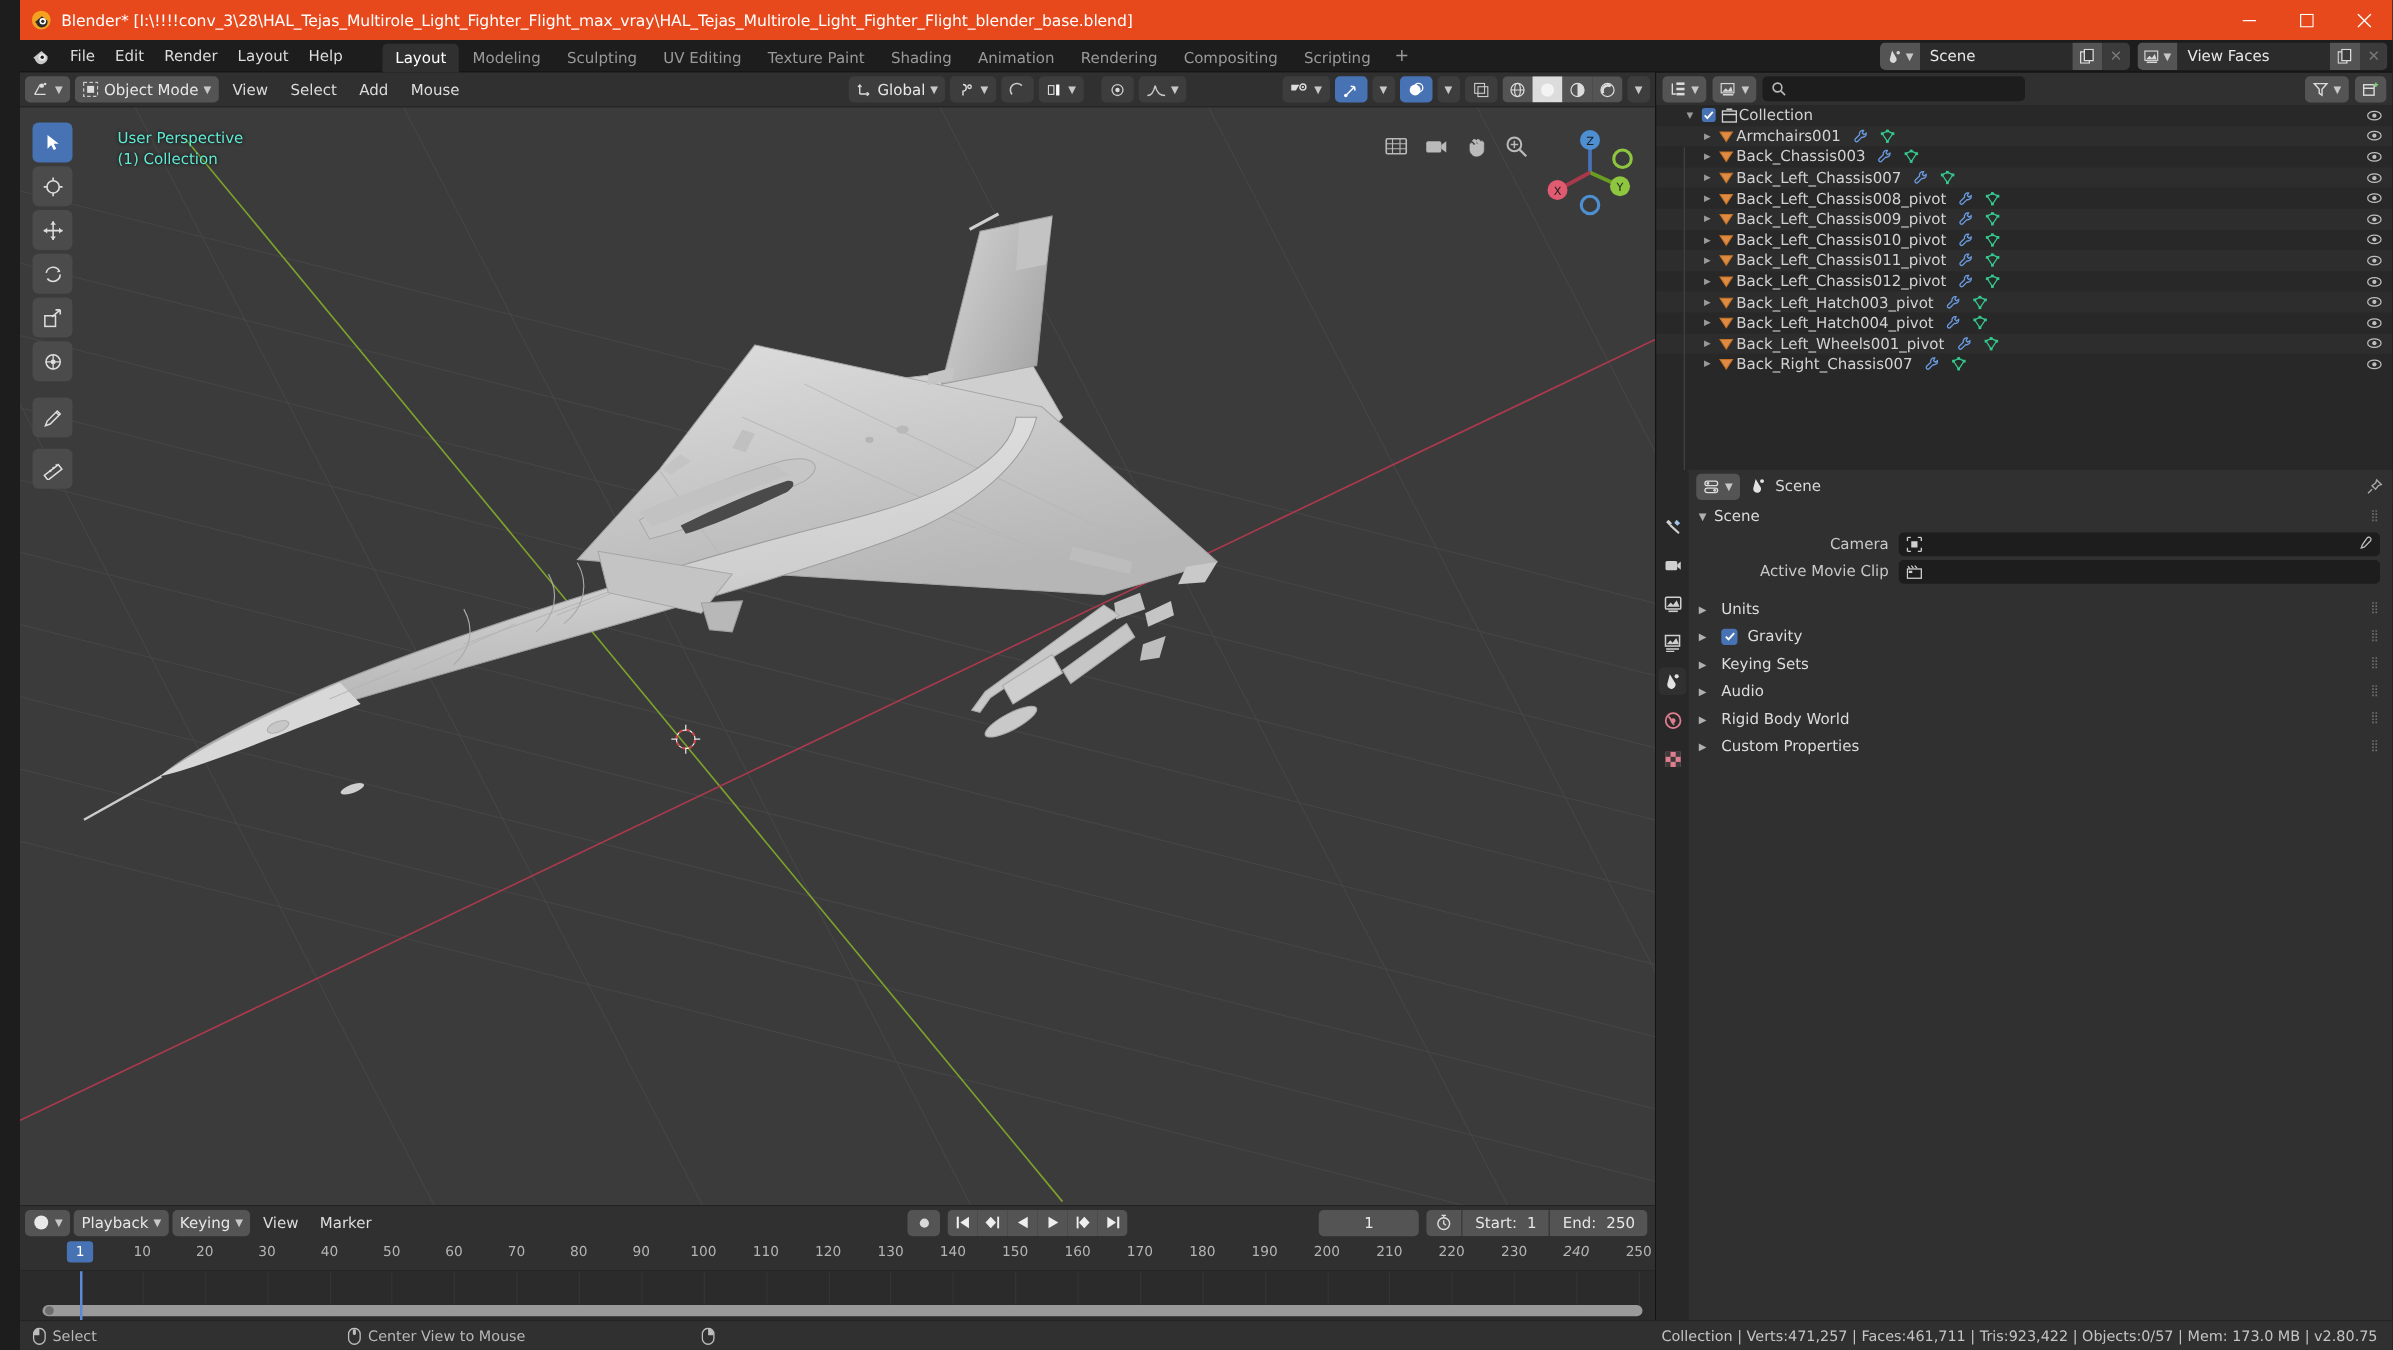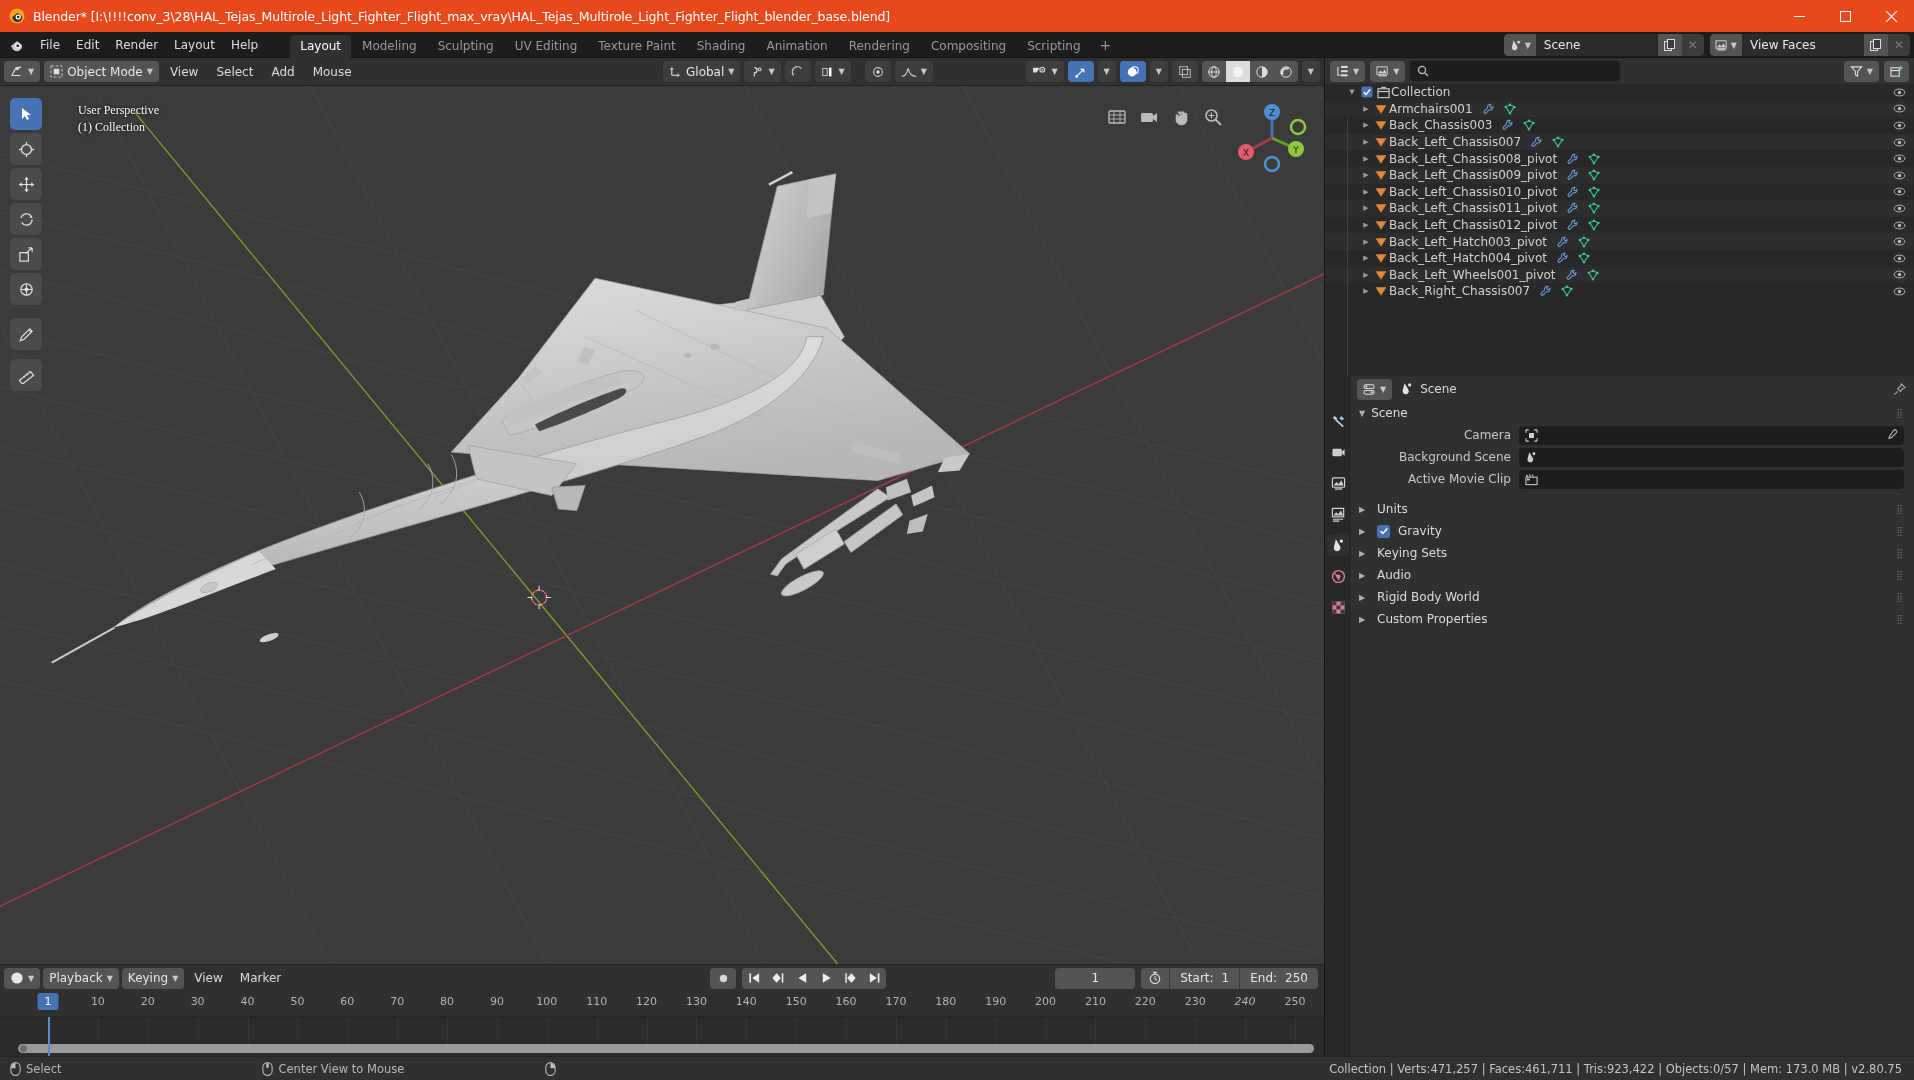--- a/index.html
+++ b/index.html
@@ -5,21 +5,21 @@
   * { box-sizing: border-box; margin: 0; padding: 0; }
   html, body {
     width: 1914px; height: 1080px;
     background: #1d1d1d;
     font-family: "DejaVu Sans", "Liberation Sans", sans-serif;
     font-size: 12px;
     color: #e5e5e5;
     overflow: hidden;
     user-select: none;
   }
-  .app { position: relative; width: 1914px; height: 1080px; display: flex; flex-direction: column; }
+  .app { position: relative; width: 1914px; height: 1080px; display: flex; flex-direction: column; padding-left: 16px; }
 
   
   .titlebar {
     height: 32px; background: #e8491c; display: flex; align-items: center;
     flex: 0 0 32px; position: relative;
   }
   .titlebar .tb-icon {
     width: 18px; height: 18px; margin: 0 7px 0 8px; flex: 0 0 18px;
     display: flex; align-items: center; justify-content: center;
   }
@@ -85,21 +85,21 @@
   .vp-header-right { position: absolute; right: 4px; display: flex; align-items: center; gap: 4px; }
   .seg { display: flex; height: 21px; border-radius: 4px; overflow: hidden; }
   .seg > div {
     width: 24px; background: #545454; display: flex; align-items: center; justify-content: center;
   }
   .seg > div.onw { background: #dcdcdc; }
 
   
   .viewport { flex: 1 1 auto; position: relative; overflow: hidden; background: #3b3b3b; }
   .vp-canvas { position: absolute; inset: 0; }
-  .vp-overlay-text { position: absolute; left: 78px; top: 16px; font-size: 12px; color: #ffffff; text-shadow: 0 0 3px #000; line-height: 17px; font-family: Liberation Serif, serif;}
+  .vp-overlay-text { position: absolute; left: 78px; top: 16px; font-size: 12px; color: #5eead4; text-shadow: 0 0 3px #000; line-height: 17px;}
   .toolbar-left {
     position: absolute; left: 10px; top: 12px; width: 34px; display: flex; flex-direction: column; gap: 3px;
   }
   .tool-btn {
     width: 32px; height: 32px; background: #4b4b4b; border-radius: 5px; display: flex;
     align-items: center; justify-content: center;
   }
   .tool-btn.active { background: #4772b3; }
   .gizmo-nav { position: absolute; right: 10px; top: 10px; width: 84px; height: 84px; }
   .nav-btns { position: absolute; right: 100px; top: 20px; display: flex; gap: 10px; align-items: center; }
@@ -1359,30 +1359,20 @@
                 </svg>
               <span></span>
               <span class="eyedrop">
                 <svg width="12" height="12" viewBox="0 0 14 14">
                     <path d="M9 1.5 A2 2 0 0 1 12 4.5 L6.5 10 L3.5 11 L4.5 8 Z" fill="none" stroke="#c0c0c0" stroke-width="1.2"></path>
                   </svg>
               </span>
             </div>
           </div>
 
-          <div class="prop-row">
-            <div class="prop-label">Background Scene</div>
-            <div class="prop-field">
-              <svg width="13" height="13" viewBox="0 0 16 16">
-                  <path d="M5.2 1.4 L9.2 8 A3.6 3.6 0 1 1 3 9.8 Z" fill="#cfcfcf"></path>
-                  <circle cx="11" cy="3.3" r="1.8" fill="#cfcfcf"></circle>
-                </svg>
-              <span></span>
-            </div>
-          </div>
 
           <div class="prop-row">
             <div class="prop-label">Active Movie Clip</div>
             <div class="prop-field">
               <svg width="13" height="13" viewBox="0 0 14 14">
                   <rect x="1" y="4.5" width="12" height="8" fill="none" stroke="#cfcfcf" stroke-width="1.1"></rect>
                   <path d="M1.4 2 L3.2 4.2 M4.4 1.6 L6.2 3.8 M7.4 1.6 L9.2 3.8" stroke="#cfcfcf" stroke-width="1.1"></path>
                   <rect x="2.2" y="6" width="3" height="2" fill="#cfcfcf"></rect>
                 </svg>
               <span></span>

